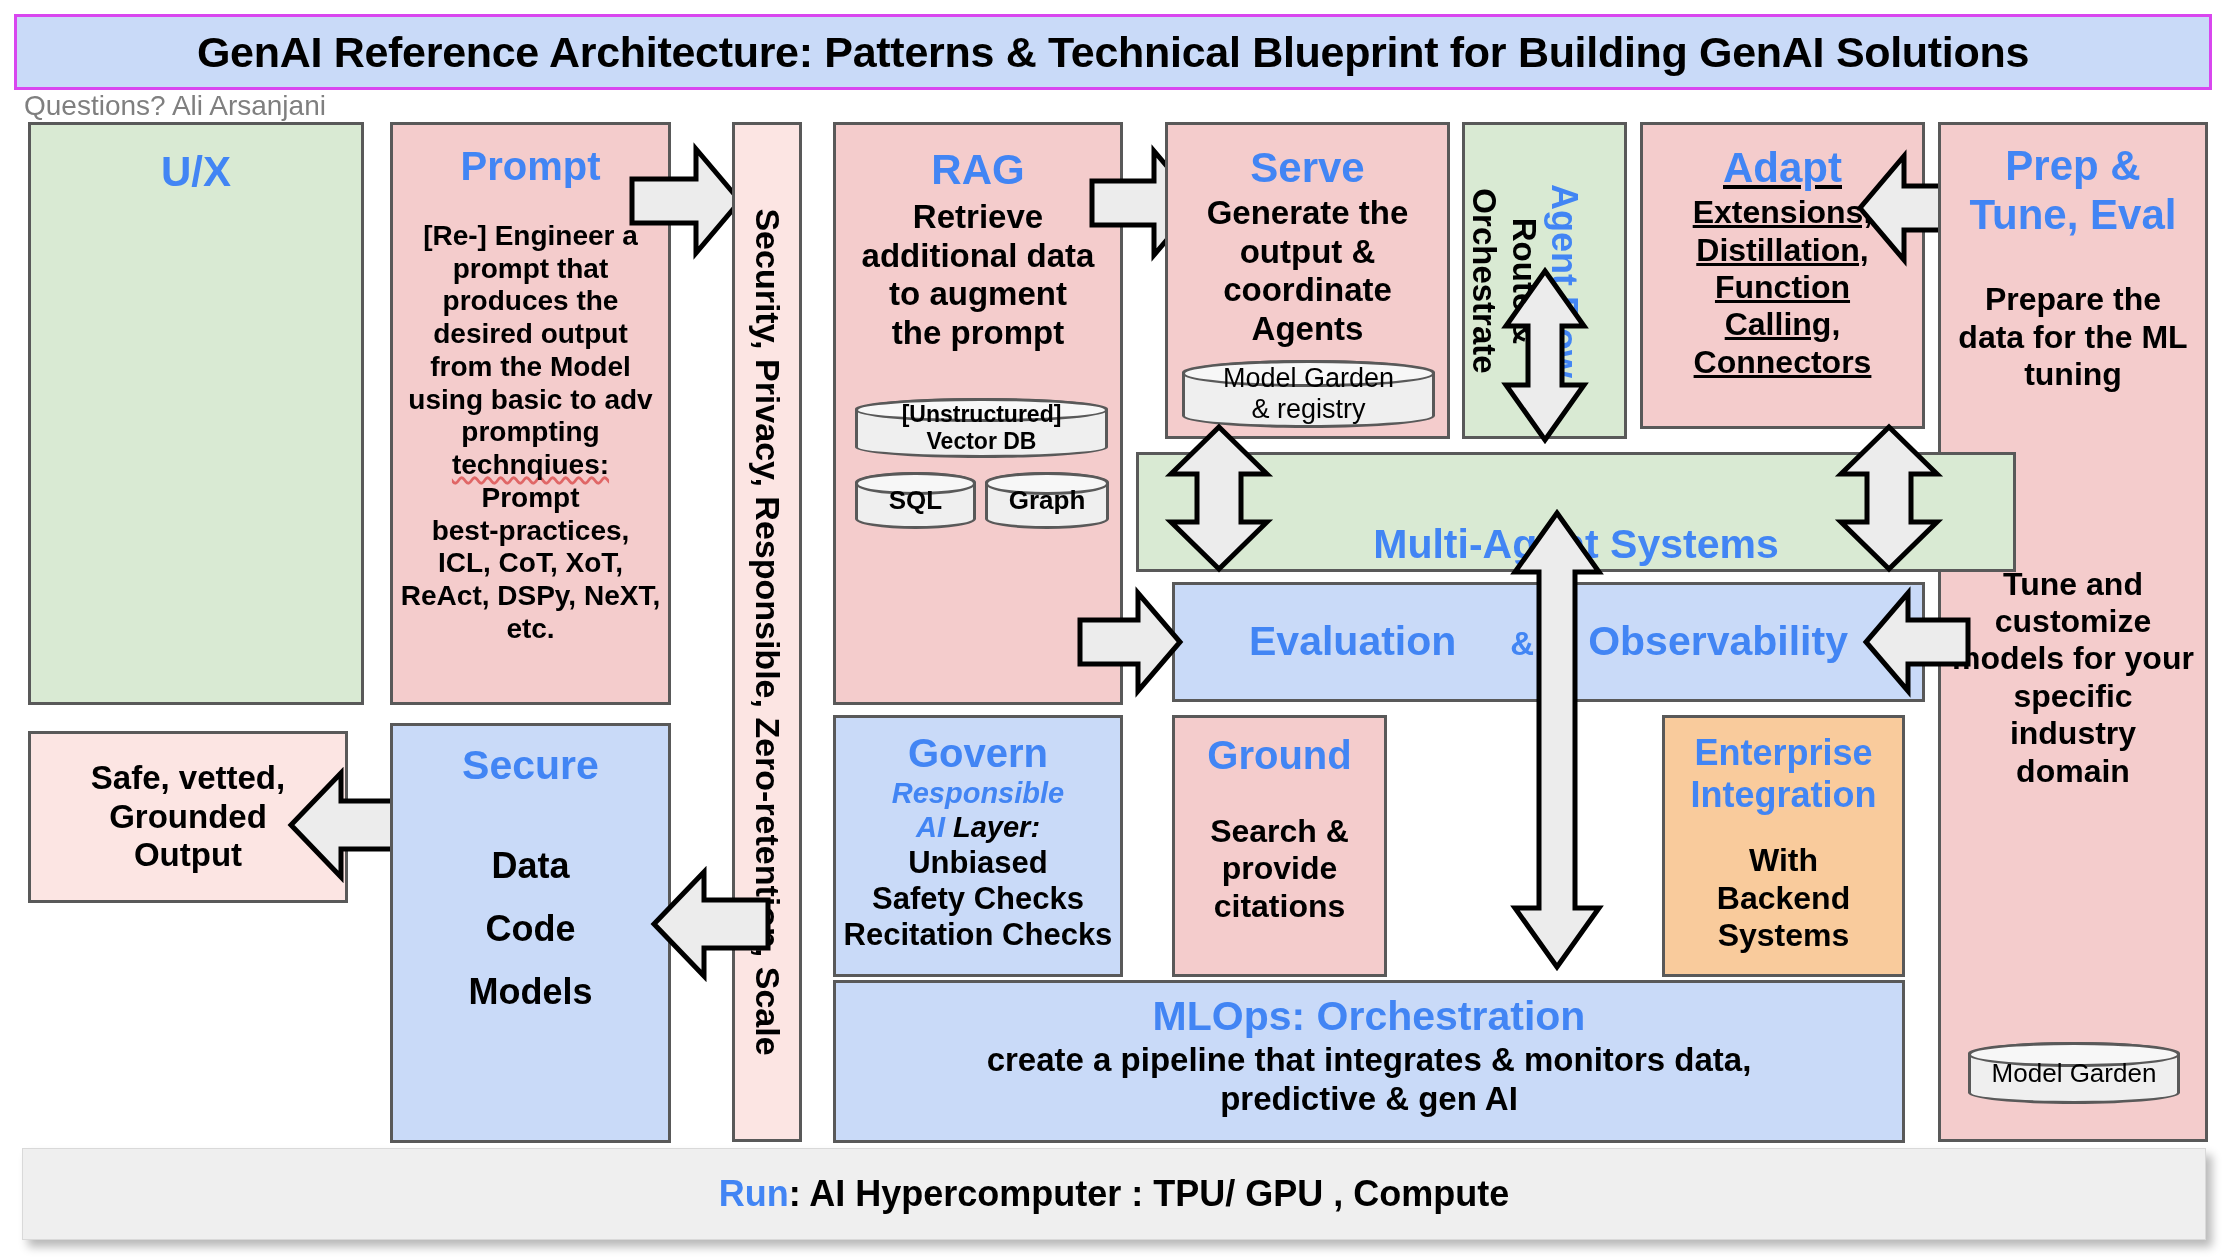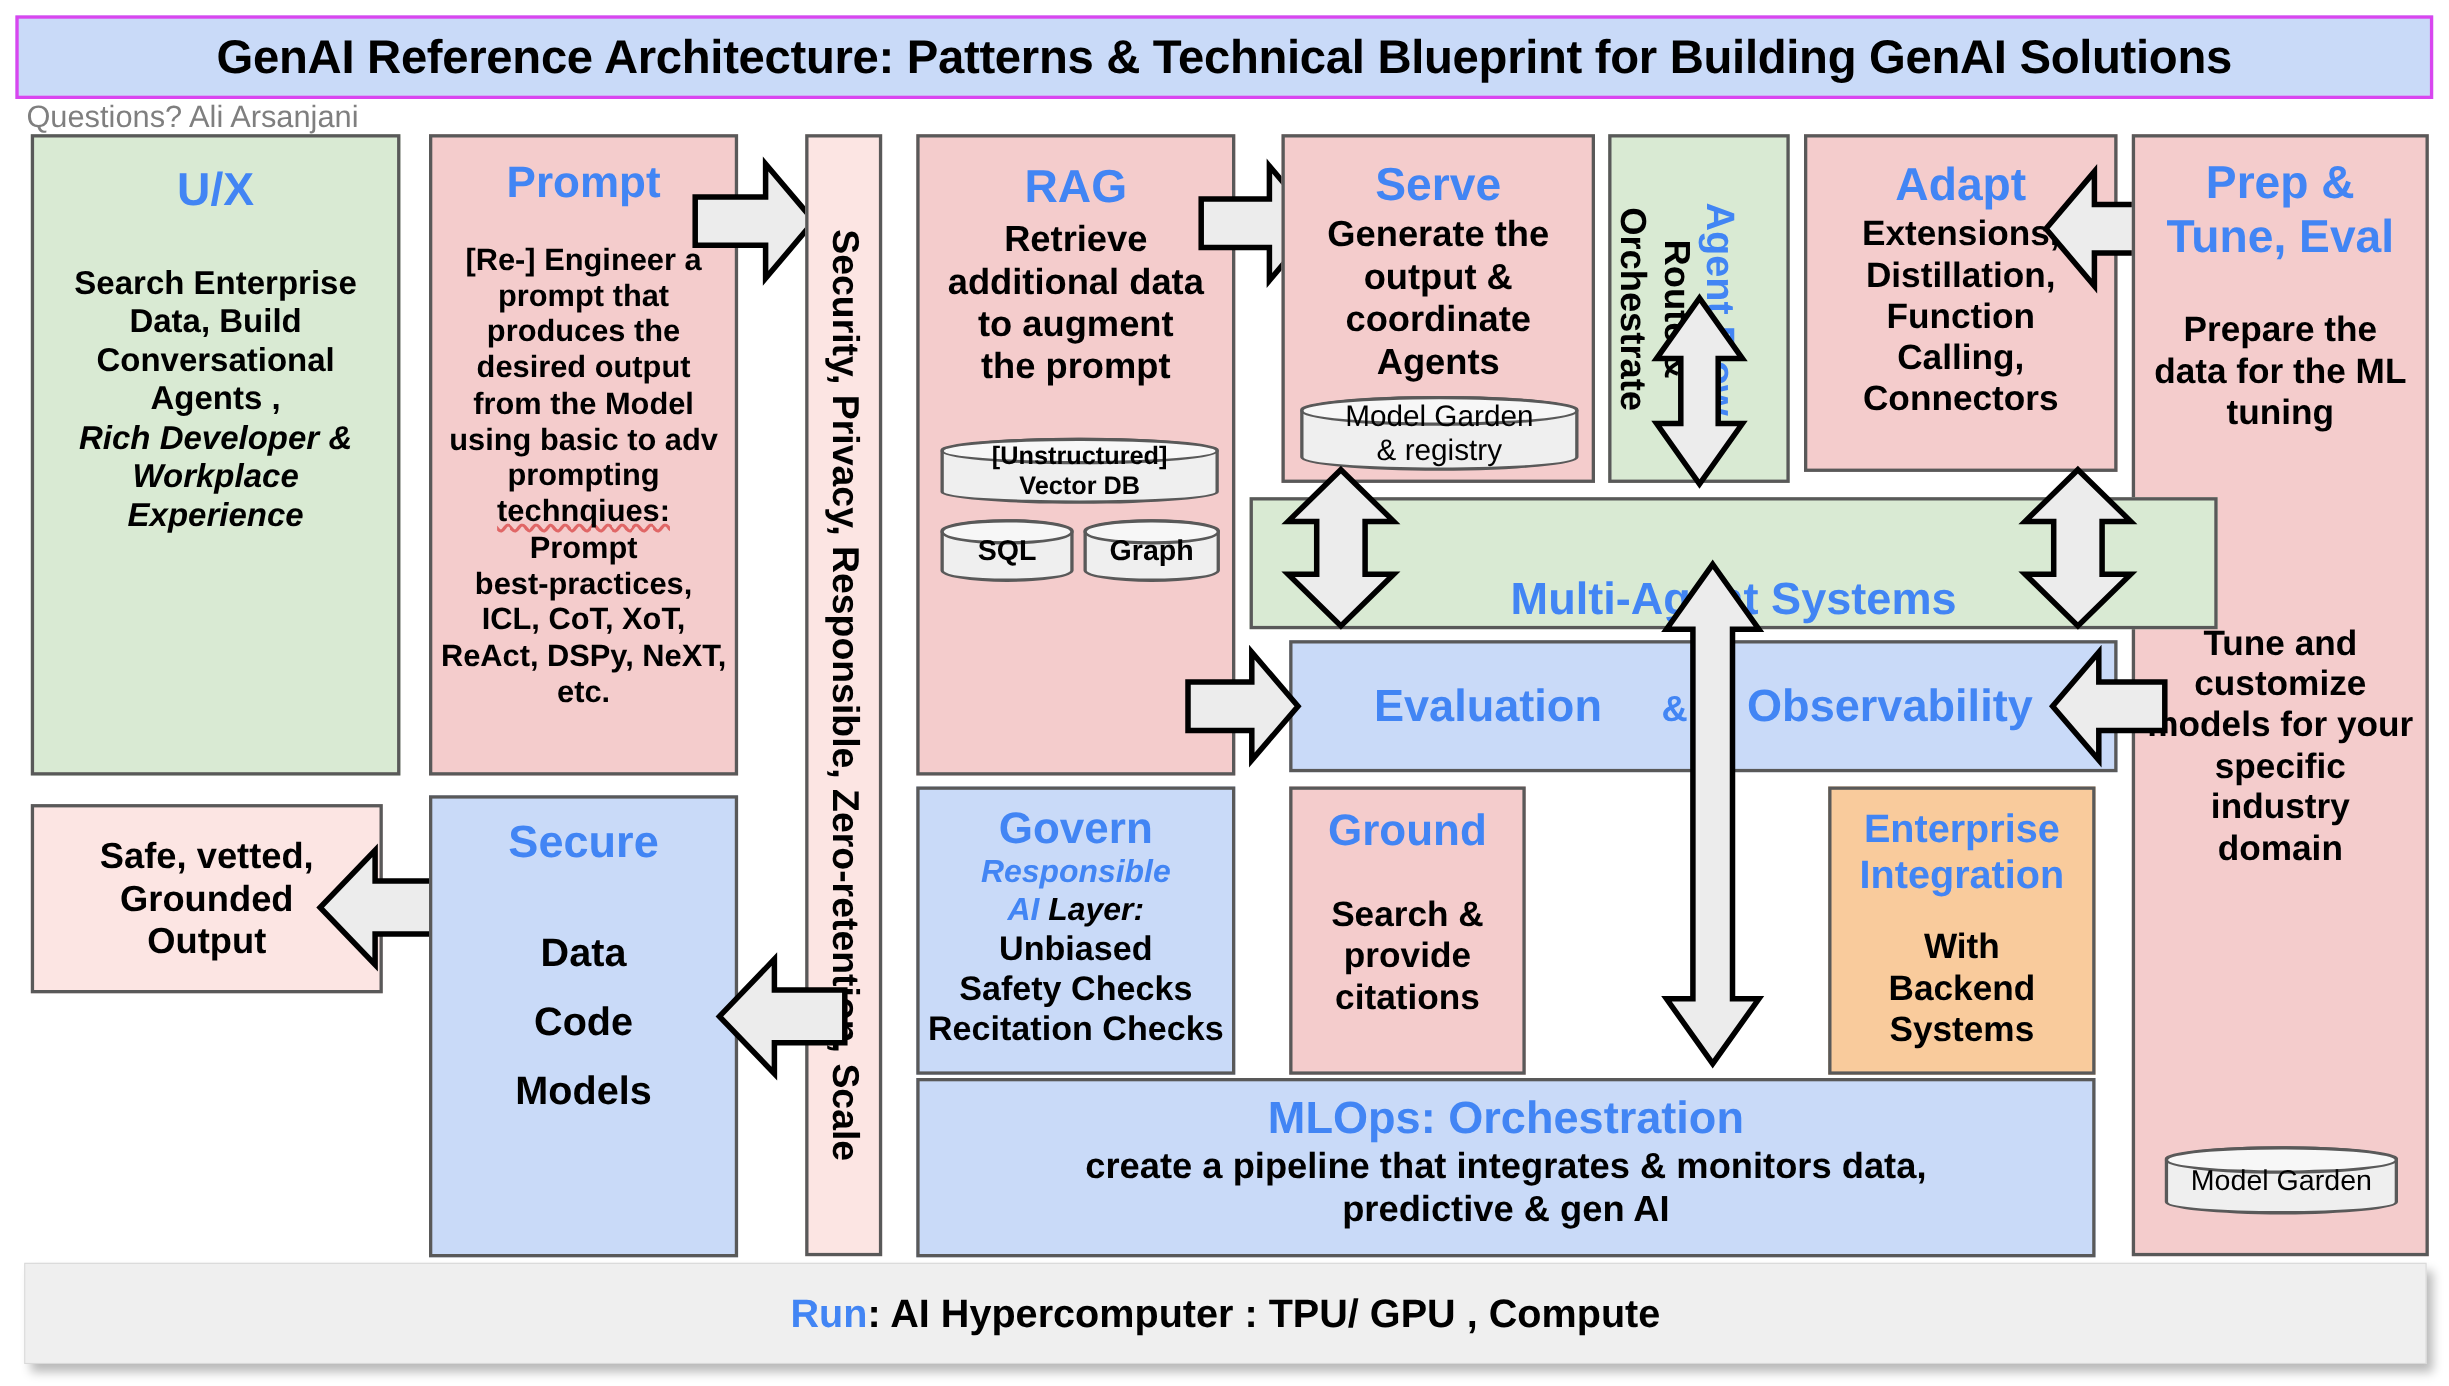--- a/index.html
+++ b/index.html
@@ -109,29 +109,20 @@
 <body>
 
 <div id="canvas">
 
   <div id="title-banner">GenAI Reference Architecture: Patterns &amp; Technical Blueprint for Building GenAI Solutions</div>
   <div id="byline">Questions? Ali Arsanjani</div>
 
   <div class="box f-green" style="left:28px; top:122px; width:336px; height:583px; padding-top:22px; font-size:30px;">
     <div class="hdr" style="font-size:42px;">U/X</div>
     <div style="height:44px"></div>
-    <div class="bodytxt">
-      <div>Search Enterprise</div>
-      <div>Data, Build</div>
-      <div>Conversational</div>
-      <div>Agents ,</div>
-      <div style="font-style:italic">Rich Developer &amp;</div>
-      <div style="font-style:italic">Workplace</div>
-      <div style="font-style:italic">Experience</div>
-    </div>
   </div>
 
   <div class="box f-pink" style="left:390px; top:122px; width:281px; height:583px; padding-top:18px; font-size:28px;">
     <div class="hdr" style="font-size:40px;">Prompt</div>
     <div style="height:30px"></div>
     <div class="bodytxt">
       <div>[Re-] Engineer a</div>
       <div>prompt that</div>
       <div>produces the</div>
       <div>desired output</div>
@@ -200,21 +191,21 @@
       <span>&amp; registry</span>
     </div>
   </div>
 
   <div class="box f-green" style="left:1462px; top:122px; width:165px; height:317px;">
     <div class="vert hdr" style="left:62%; top:50%; transform: translate(-50%,-50%) rotate(90deg); font-size:36px;">Agent Flow</div>
     <div class="vert bodytxt" style="left:37%; top:50%; transform: translate(-50%,-50%) rotate(90deg); font-size:33px;">Route &amp;</div>
     <div class="vert bodytxt" style="left:12%; top:50%; transform: translate(-50%,-50%) rotate(90deg); font-size:33px;">Orchestrate</div>
   </div>
 
-  <div class="box f-pink" style="left:1640px; top:122px; width:285px; height:307px; padding-top:18px; font-size:32px;">
+  <div class="box f-pink" style="left:1640px; top:122px; width:285px; height:307px; padding-top:18px; font-size:32px;text-decoration:underline;">
     <div class="hdr" style="font-size:42px;">Adapt</div>
     <div class="bodytxt" style="margin-top:2px;">
       <div>Extensions,</div>
       <div>Distillation,</div>
       <div>Function</div>
       <div>Calling,</div>
       <div>Connectors</div>
     </div>
   </div>
 

